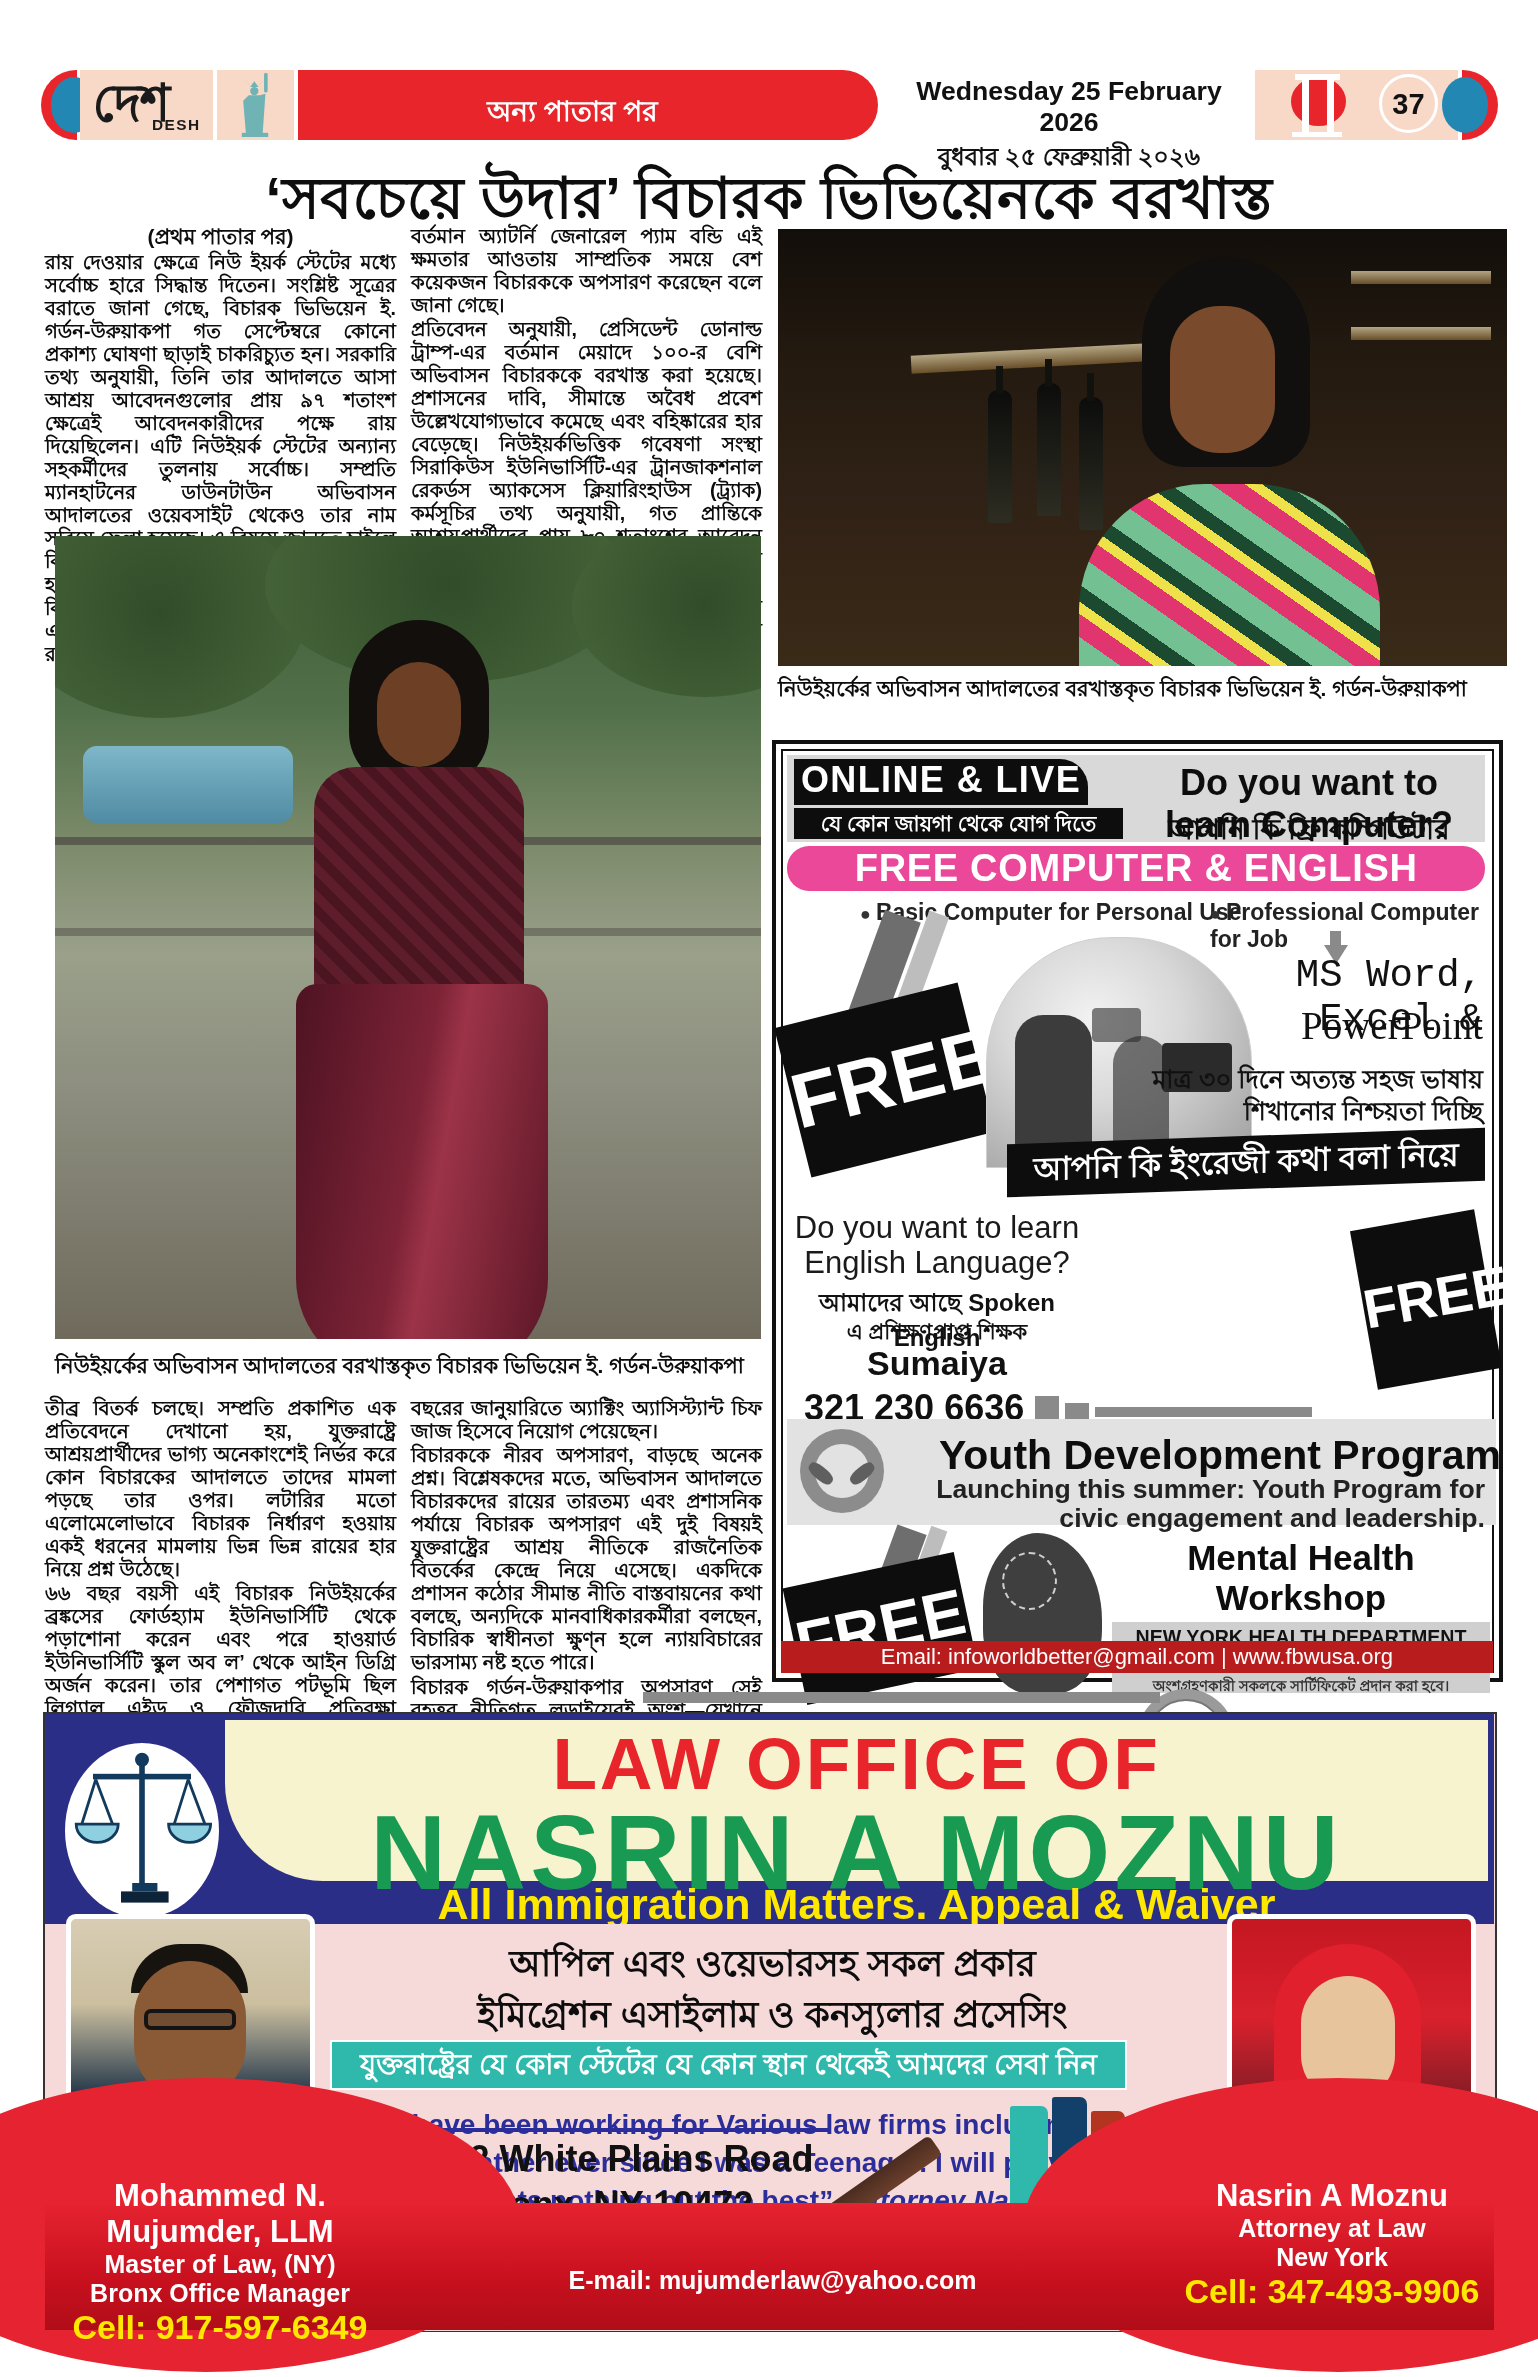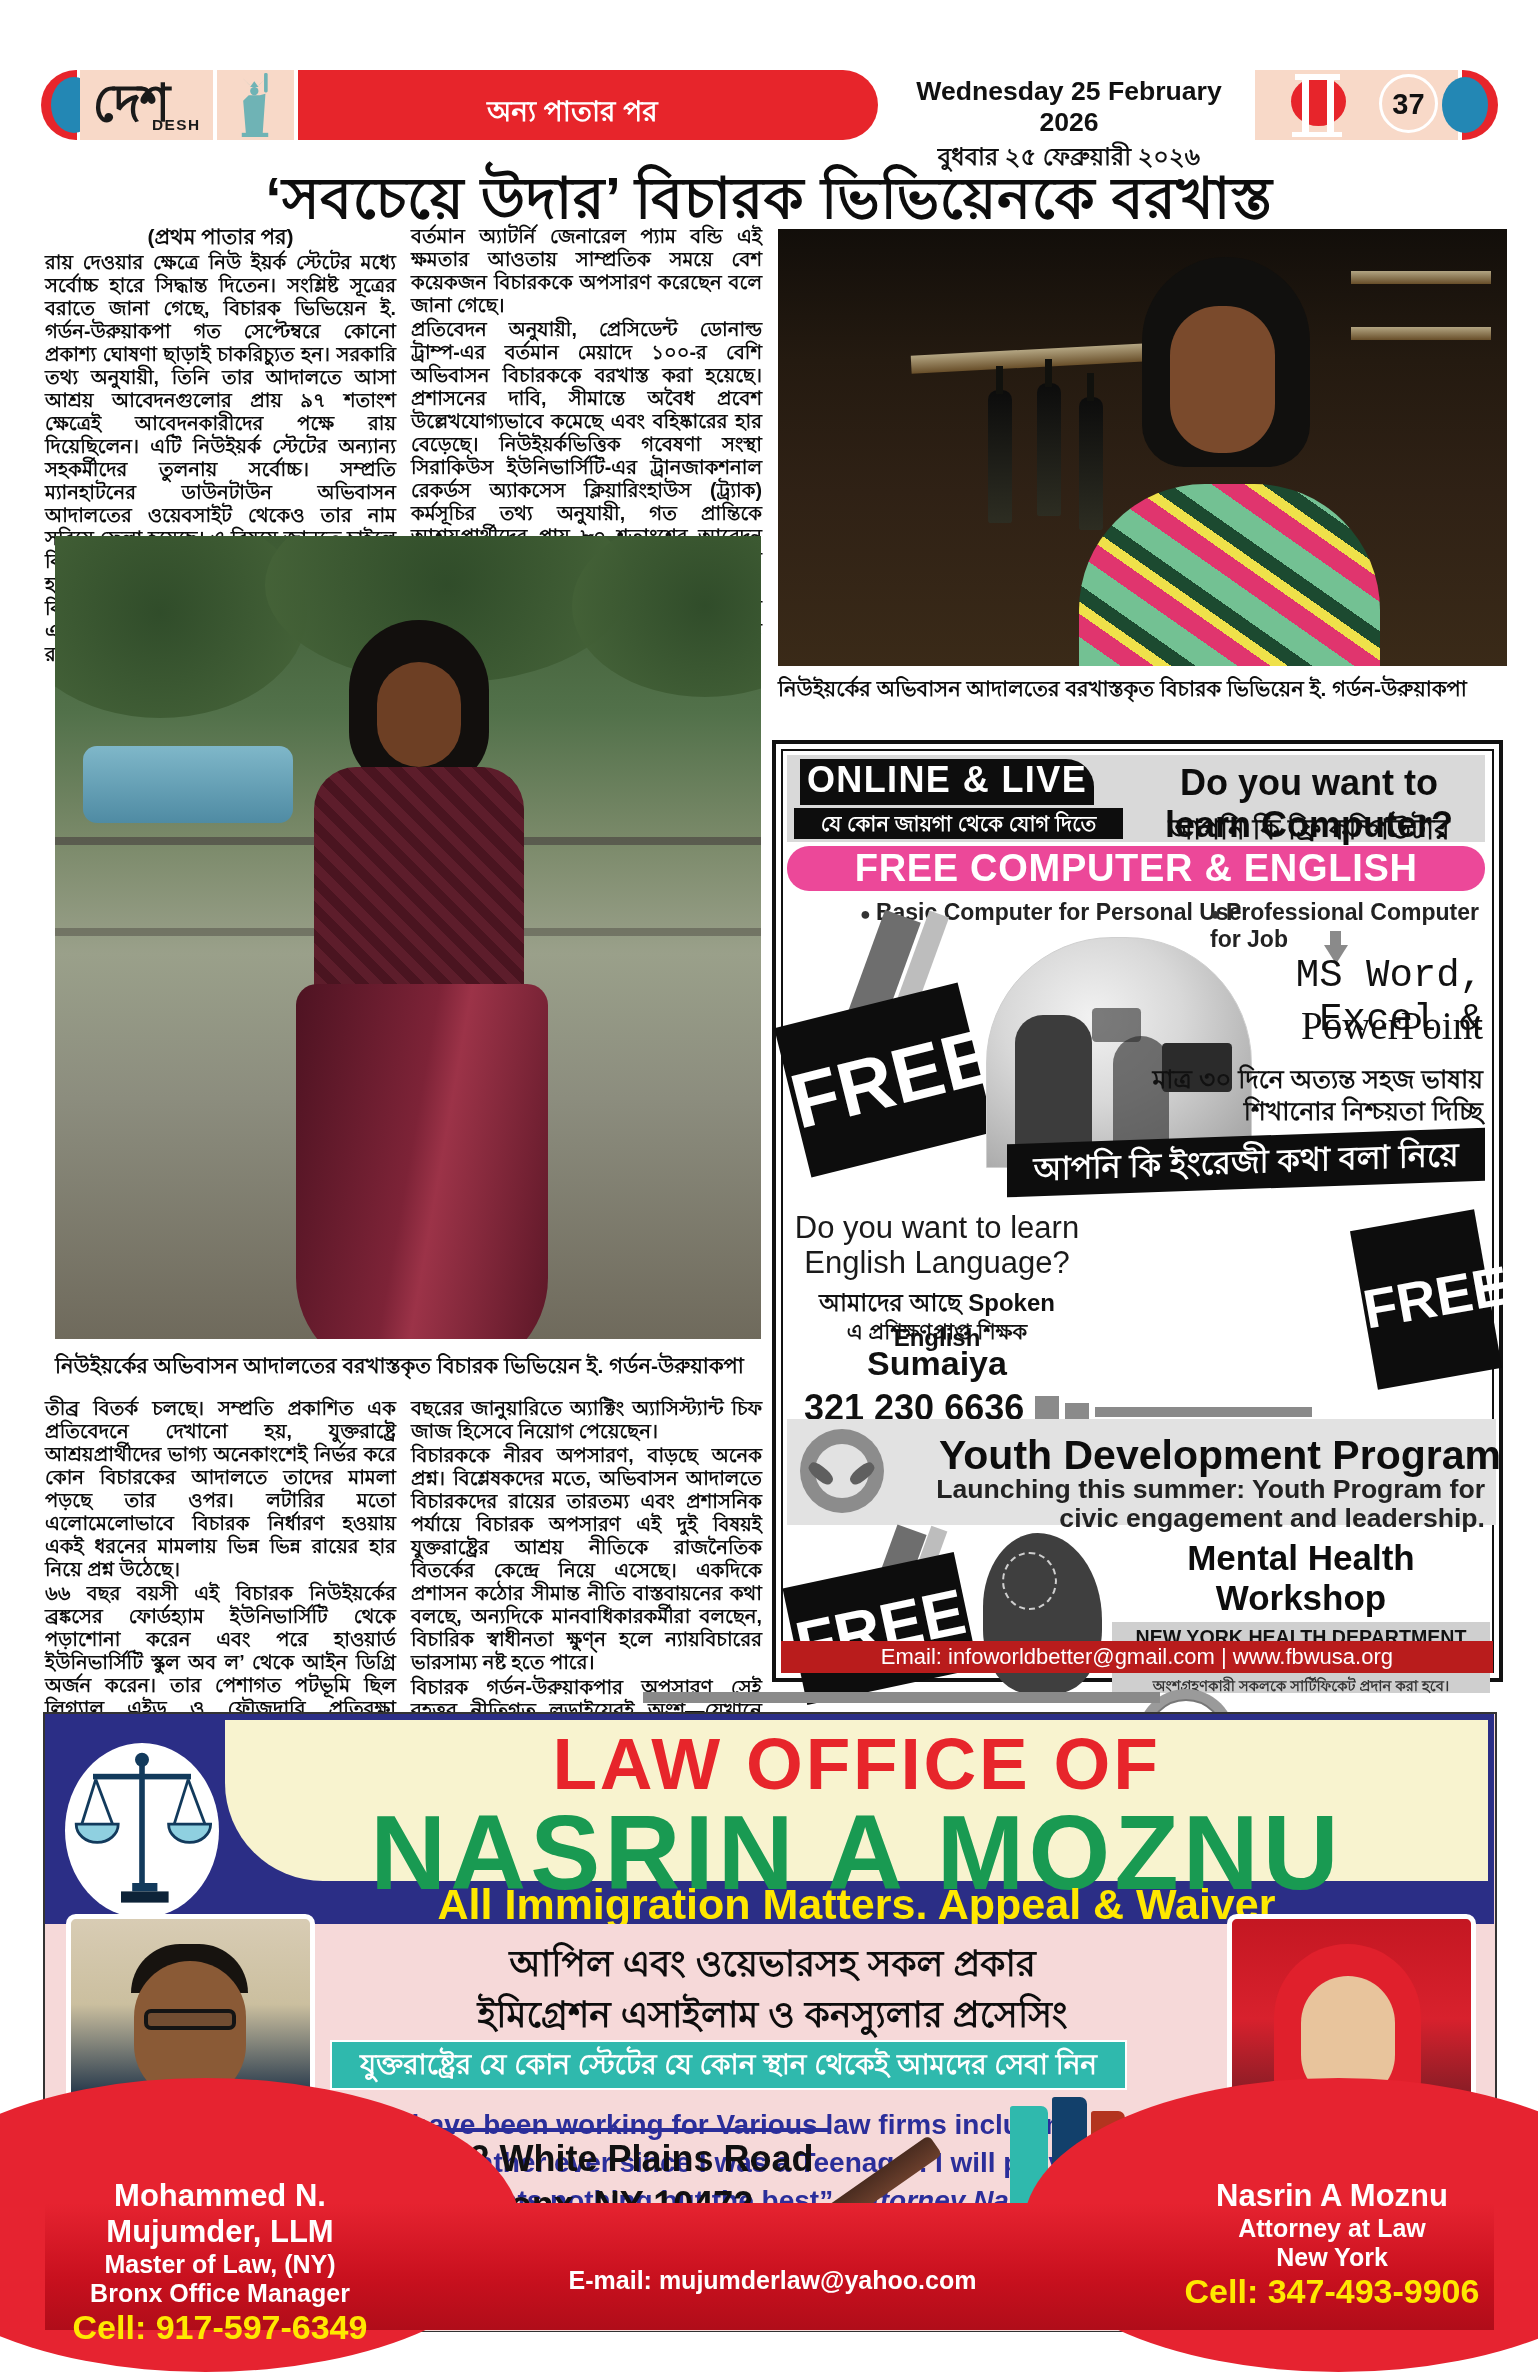--- a/index.html
+++ b/index.html
@@ -246,21 +246,21 @@
   </div>
   <div class="abs col" style="left:411px; top:1397px; height:287px;">
     <p>বছরের জানুয়ারিতে অ্যাক্টিং অ্যাসিস্ট্যান্ট চিফ জাজ হিসেবে নিয়োগ পেয়েছেন।</p>
     <p>বিচারককে নীরব অপসারণ, বাড়ছে অনেক প্রশ্ন। বিশ্লেষকদের মতে, অভিবাসন আদালতে বিচারকদের রায়ের তারতম্য এবং প্রশাসনিক পর্যায়ে বিচারক অপসারণ এই দুই বিষয়ই যুক্তরাষ্ট্রের আশ্রয় নীতিকে রাজনৈতিক বিতর্কের কেন্দ্রে নিয়ে এসেছে। একদিকে প্রশাসন কঠোর সীমান্ত নীতি বাস্তবায়নের কথা বলছে, অন্যদিকে মানবাধিকারকর্মীরা বলছেন, বিচারিক স্বাধীনতা ক্ষুণ্ন হলে ন্যায়বিচারের ভারসাম্য নষ্ট হতে পারে।</p>
     <p>বিচারক গর্ডন-উরুয়াকপার অপসারণ সেই বৃহত্তর নীতিগত লড়াইয়েরই অংশ—যেখানে প্রশ্ন উঠছে, আশ্রয়প্রার্থীদের ভাগ্য কি আইনের নিরপেক্ষ ব্যাখ্যায় নির্ধারিত হচ্ছে, নাকি রাজনৈতিক অগ্রাধিকারের প্রভাবে পরিবর্তিত হচ্ছে?</p>
   </div>
 
   <div class="abs comp-ad" style="left:772px; top:740px; width:731px; height:942px;">
 
     <div class="abs sec-grey" style="left:11.2px; top:11.2px; width:698px; height:87px;"></div>
-    <div class="abs pill-black" style="left:24px; top:15.4px; width:294px; height:46px;">
+    <div class="abs pill-black" style="left:18px; top:15.4px; width:294px; height:46px;">
       <div class="online-live">ONLINE &amp; LIVE</div>
     </div>
     <div class="abs join-bn" style="left:18px; top:64px; width:329px; height:31px; line-height:31px;">যে কোন জায়গা থেকে যোগ দিতে পারেন।</div>
     <div class="abs learn-comp-en" style="left:357px; top:18px; width:352px; text-align:center;">Do you want to learn Computer?</div>
     <div class="abs learn-comp-bn" style="left:357px; top:64px; width:352px; text-align:center;">আপনি কি ফ্রি কম্পিউটার শিখতে চান?</div>
 
     <div class="abs course-banner" style="left:11.2px; top:102px; width:698px; height:45px; line-height:45px;">FREE COMPUTER &amp; ENGLISH COURSE</div>
 
     <div class="abs bullet-item" style="left:84px; top:155px;">Basic Computer for Personal Use</div>
     <div class="abs bullet-item" style="left:434px; top:155px;">Professional Computer for Job</div>

